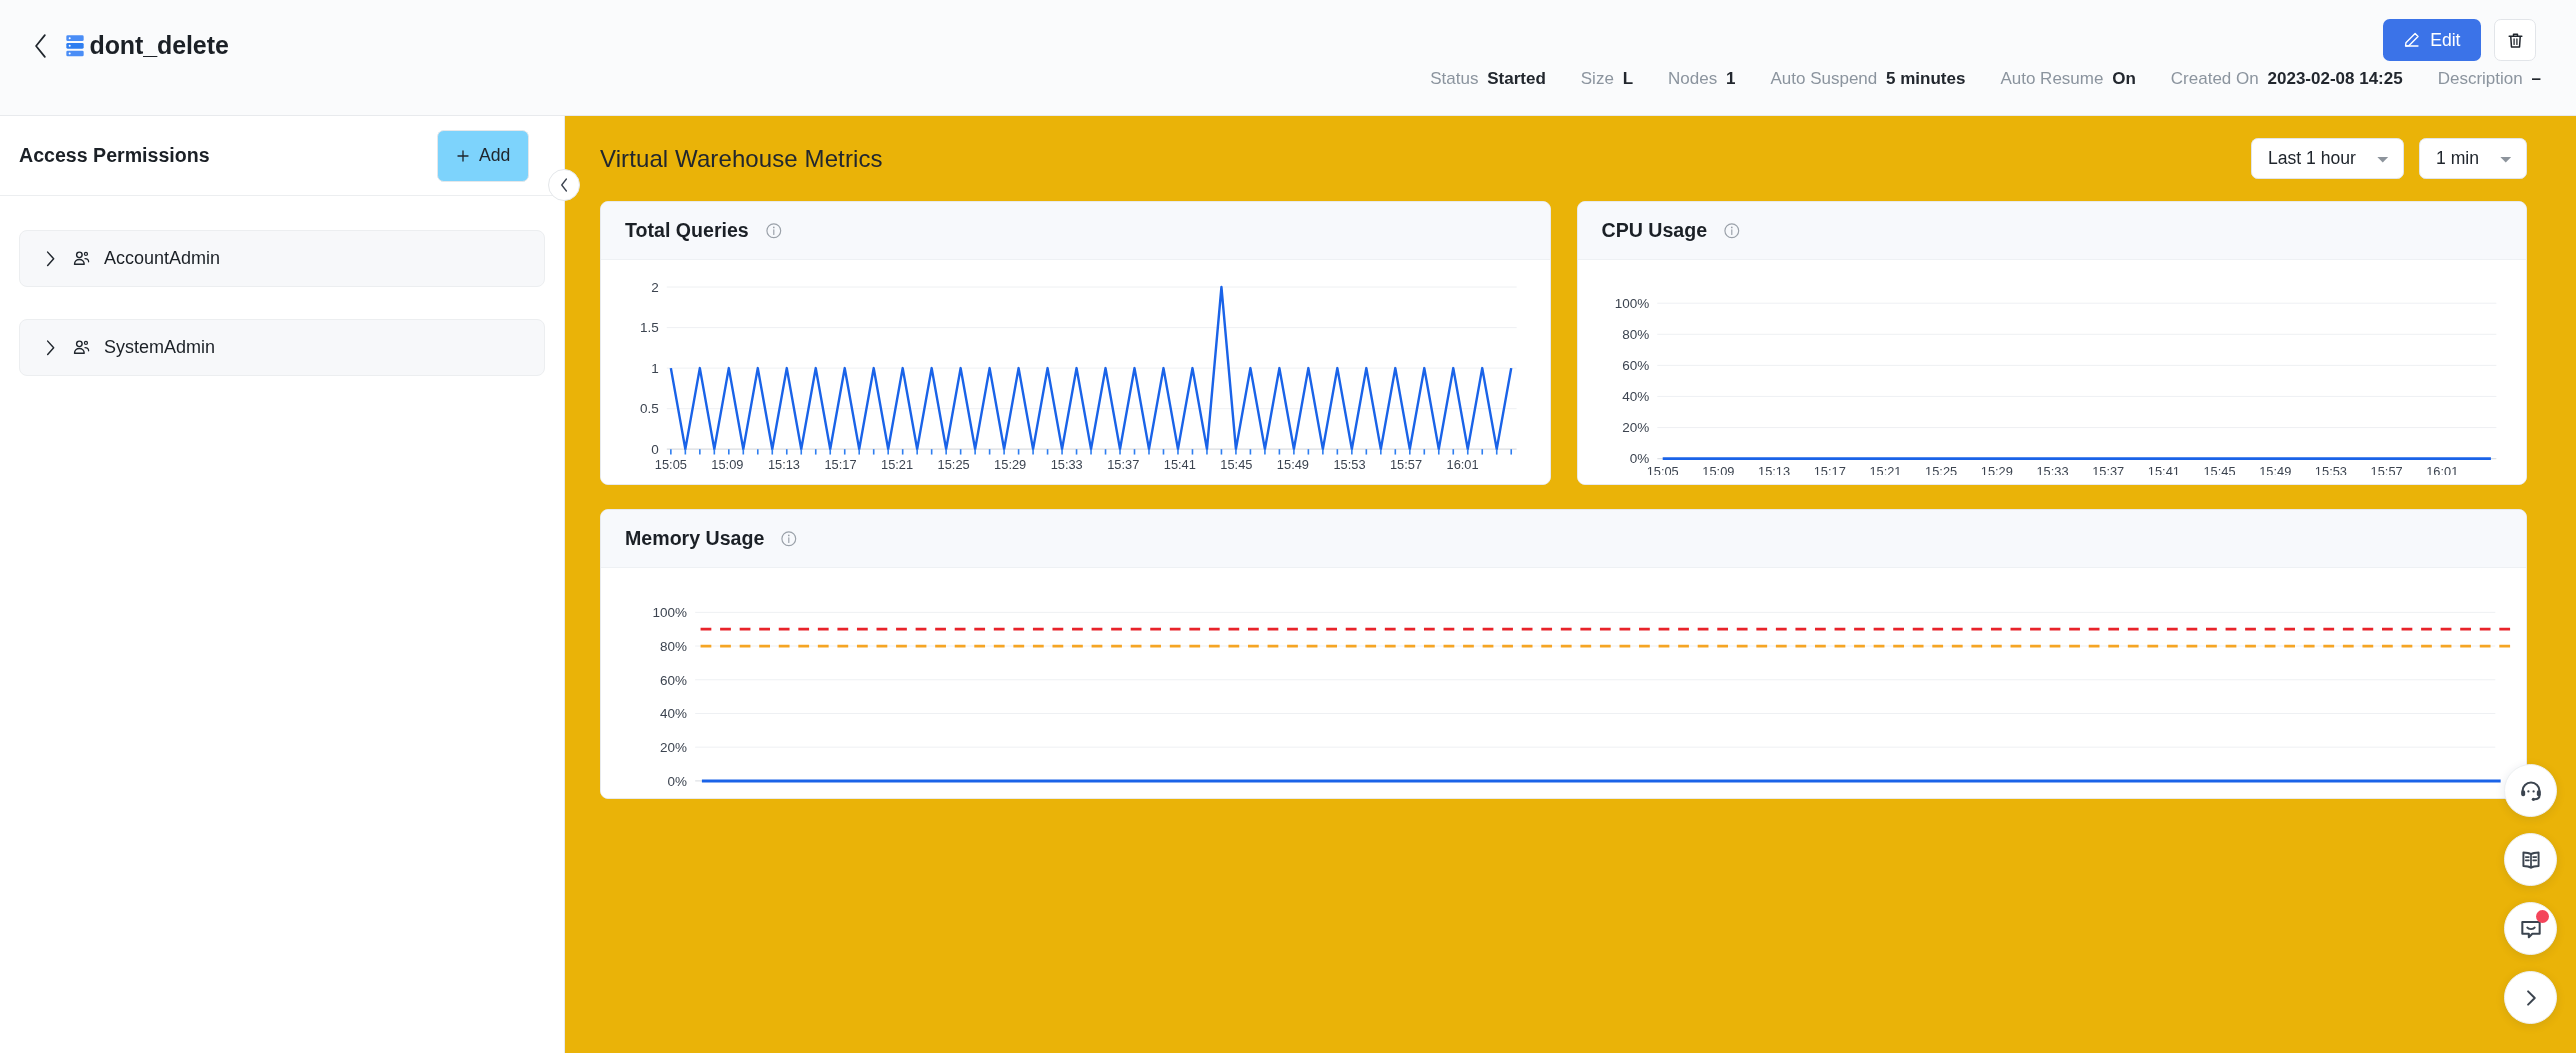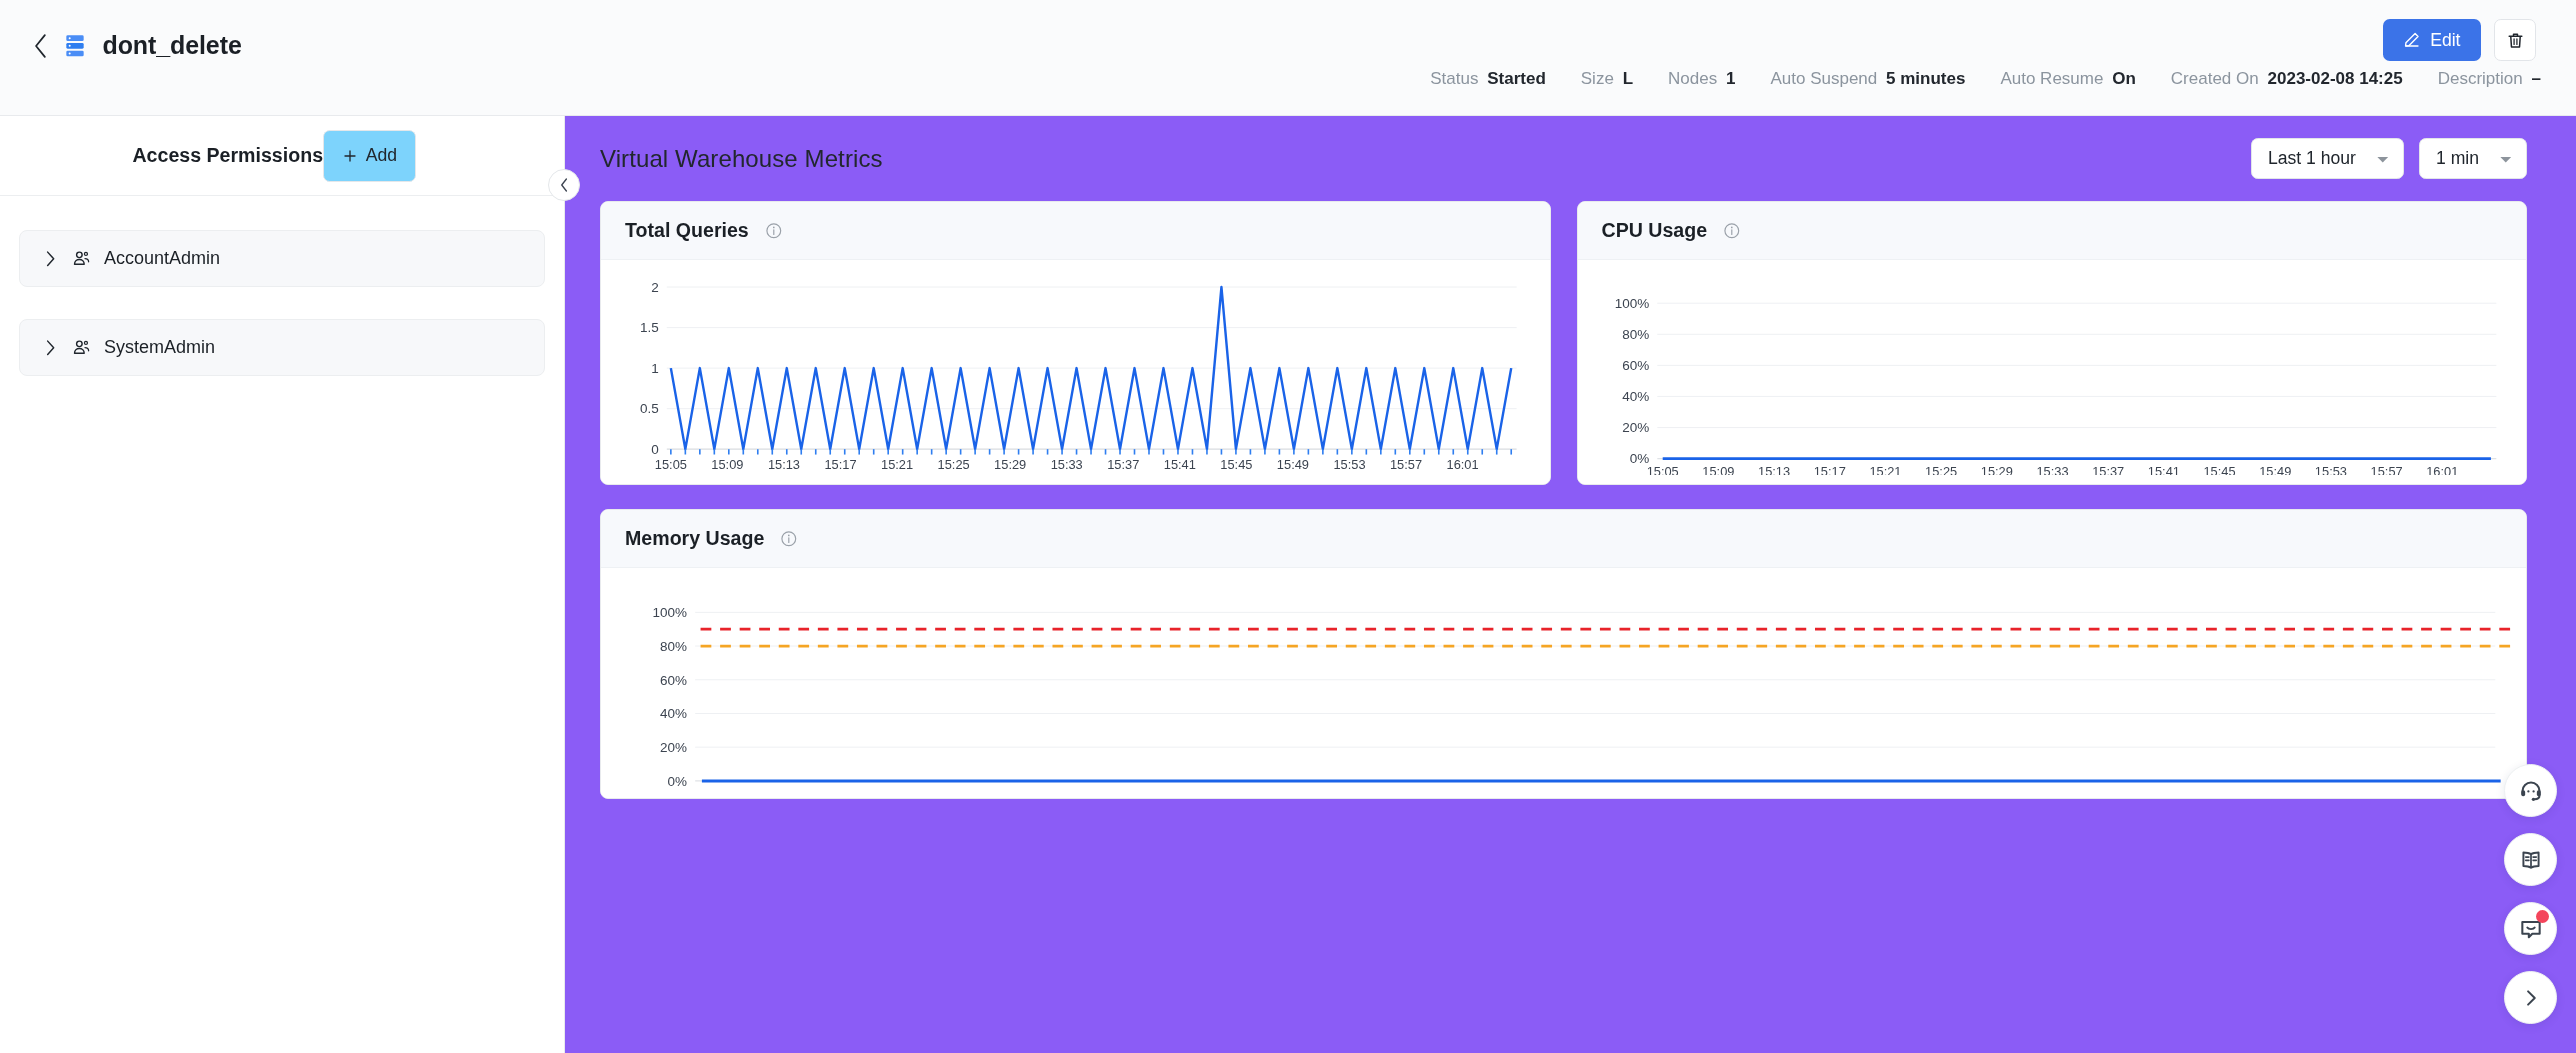--- a/index.html
+++ b/index.html
@@ -29,21 +29,21 @@
     display: flex; align-items: center; justify-content: center;
     cursor: pointer;
     flex: 0 0 auto;
   }
   .back-chevron svg { display:block; }
   .wh-icon { margin-left: 9.5px; display:flex; align-items:center; }
   .wh-title {
     font-size: 25px;
     font-weight: 600;
     letter-spacing: -0.1px;
-    margin-left: 18px;
+    margin-left: 5px;
     color: #1b2026;
     white-space: nowrap;
   }
   .topbar-row2 {
     display: flex;
     align-items: center;
     padding-left: 39px;
     font-size: 17px;
     gap: 0;
     margin-top: 4px;
@@ -83,21 +83,21 @@
   
   .sidebar {
     width: 565px;
     flex: 0 0 565px;
     background: #ffffff;
     border-right: 0.7px solid #e8eaed;
     position: relative;
   }
   .sidebar-head {
     height: 80px;
-    display: flex; align-items: center; justify-content: center;
+    display: flex; align-items: center; justify-content: space-between;
     padding: 0 35px 0 19px;
     border-bottom: 0.7px solid #eceef0;
   }
   .sidebar-title { font-size: 19.6px; font-weight: 600; color: #1b2026; }
   .btn-add {
     background: #7dd3fc;
     border: 0.7px solid #e4e7ea;
     border-radius: 6.8px;
     height: 52px;
     padding: 0 17.6px;
@@ -131,21 +131,21 @@
     background: #ffffff;
     border: 0.7px solid #e4e7ea;
     display: flex; align-items: center; justify-content: center;
     cursor: pointer;
     z-index: 20;
   }
 
   
   .main {
     flex: 1 1 auto;
-    background: #8b5cf6;
+    background: #eab308;
     position: relative;
     overflow: hidden;
   }
   .main-head {
     display: flex; align-items: center;
     padding: 0 49px 0 35px;
     height: 85px;
   }
   .main-title { font-size: 24px; font-weight: 400; color: #22272e; letter-spacing: 0.1px; }
   .main-head-controls { margin-left: auto; display: flex; align-items: center; gap: 15px; }

